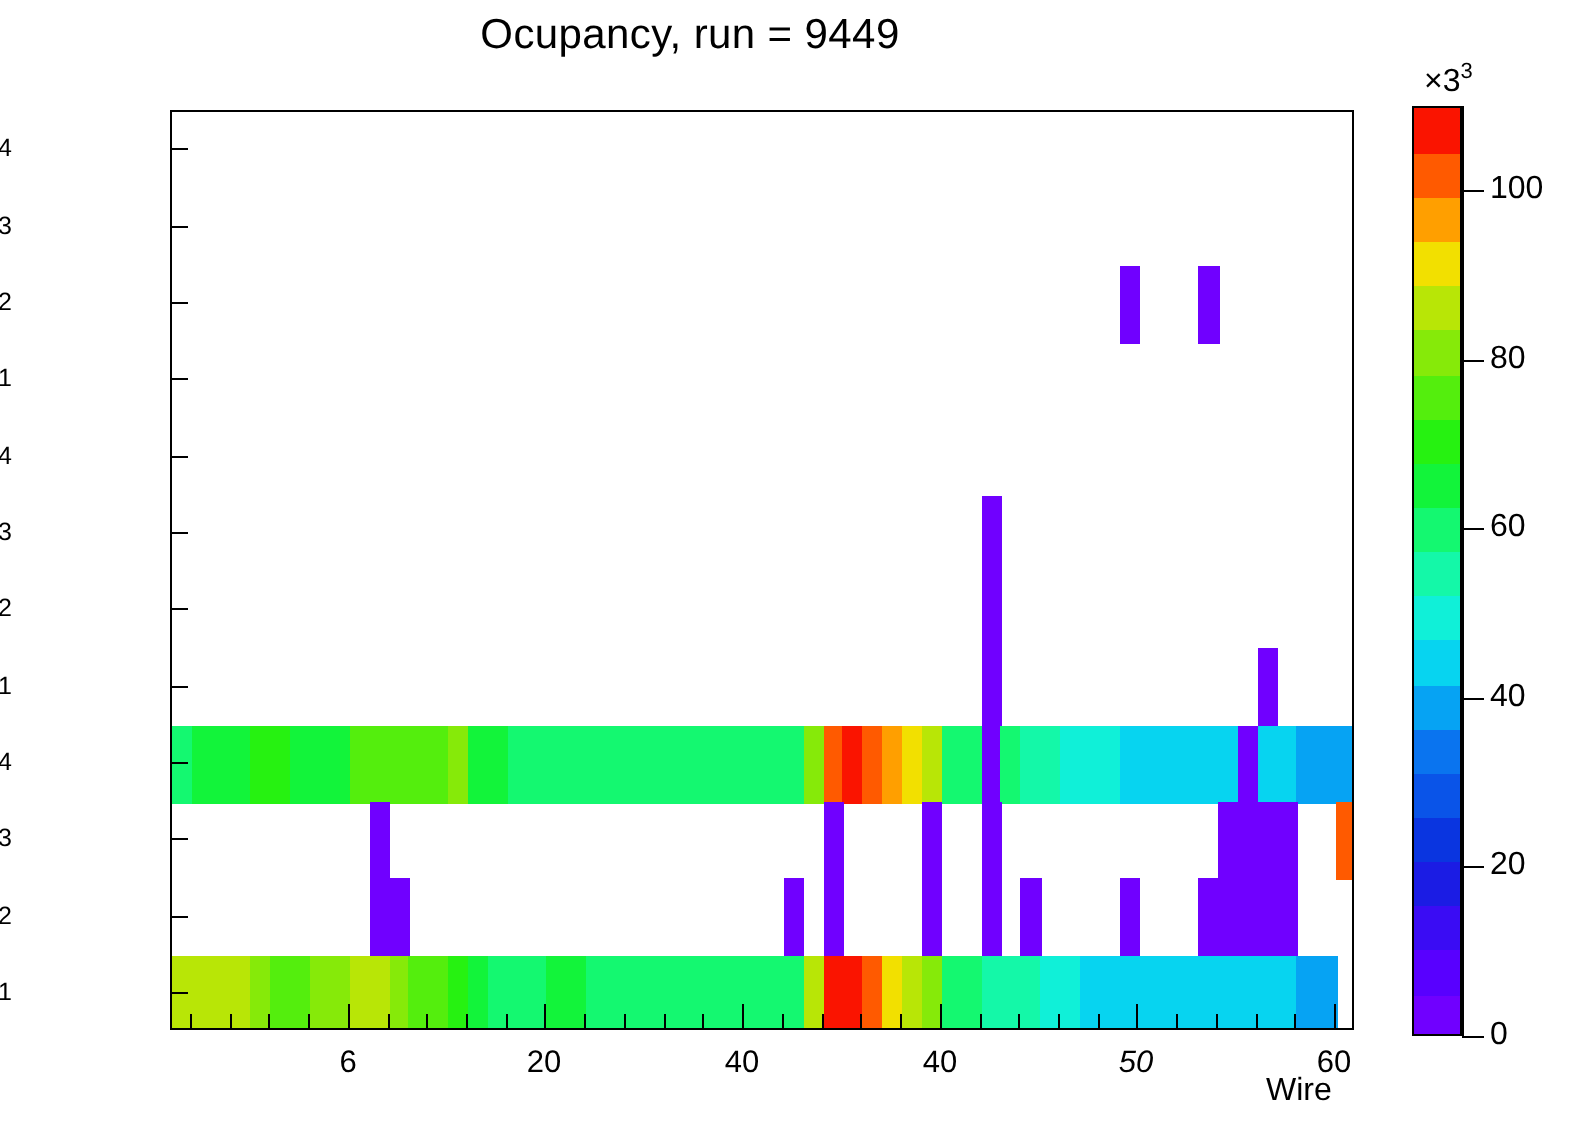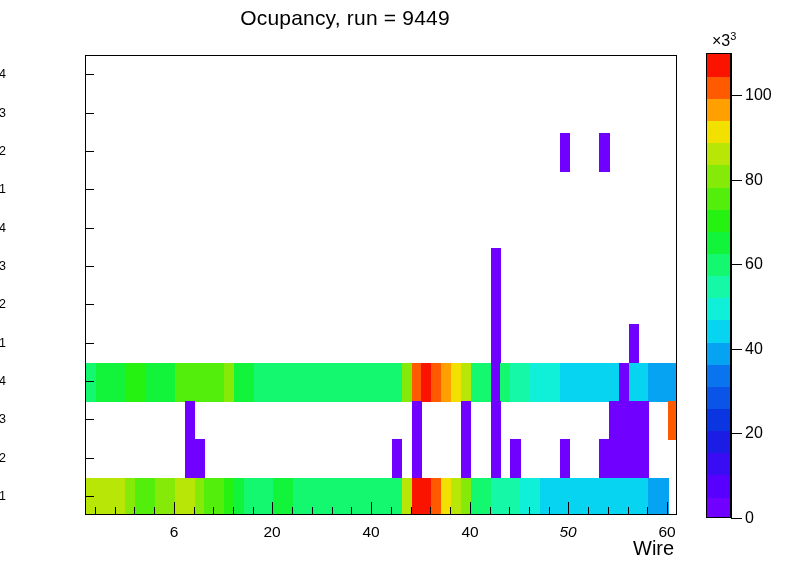--- a/index.html
+++ b/index.html
@@ -16,21 +16,21 @@
   .cell{position:absolute;}
 
   
   .ylab{position:absolute;right:790px;text-align:right;font-size:12.5px;
         white-space:nowrap;transform:translateY(-50%);}
   .ytick{position:absolute;left:0;width:9px;height:0;border-top:1px solid #000;}
 
   
   .xtick{position:absolute;bottom:0;width:0;border-left:1px solid #000;}
   .xlab{position:absolute;top:464px;font-size:15.5px;transform:translateX(-50%);}
-  #xtitle{position:absolute;left:633px;top:537px;font-size:20px;}
+  #xtitle{position:absolute;left:633px;top:537px;font-size:16px;}
 
   
   #cbar{position:absolute;left:706px;top:53px;width:25px;height:465px;
         border:1px solid #000;box-sizing:border-box;overflow:hidden;}
   .cband{position:absolute;left:0;width:100%;}
   #cbar-axis{position:absolute;left:731px;top:53px;width:1px;height:465px;
              background:#000;}
   .ctick{position:absolute;left:731px;width:11px;height:0;border-top:1px solid #000;}
   .clab{position:absolute;left:745px;font-size:16px;transform:translateY(-50%);
         white-space:nowrap;}

